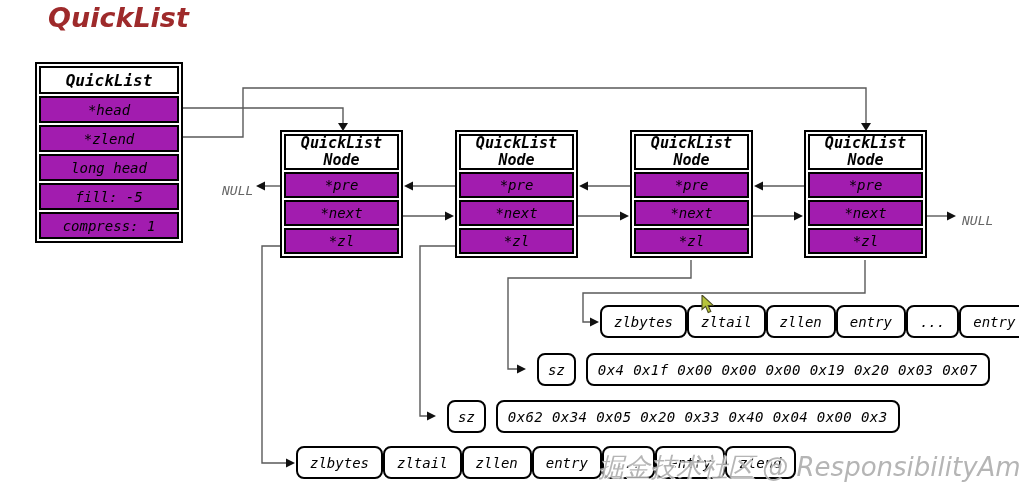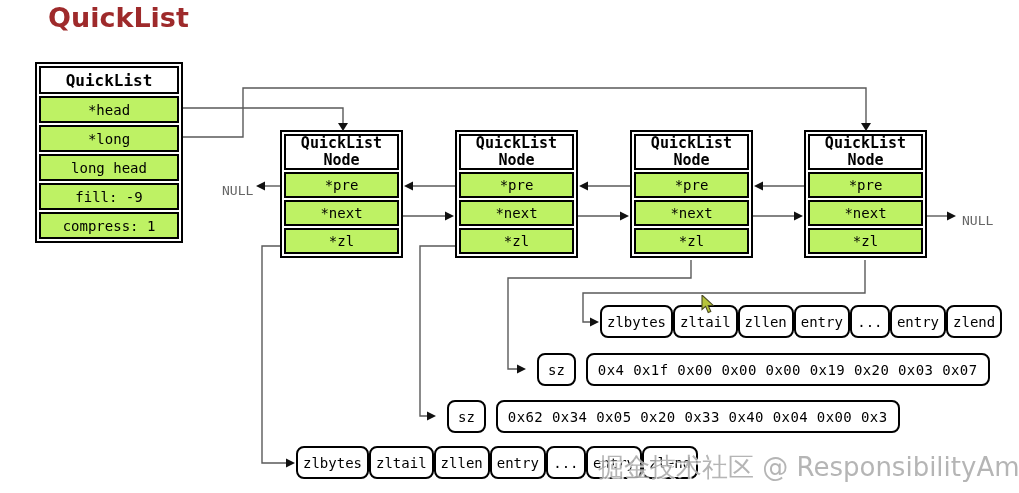--- a/index.html
+++ b/index.html
@@ -1,45 +1,45 @@
 <!DOCTYPE html>
 <html><head>
 <meta charset="utf-8">
 <style>
   * { margin:0; padding:0; box-sizing:border-box; }
   html,body { width:1019px; height:493px; overflow:hidden; background:#fff;
     font-family:"DejaVu Sans Mono","Liberation Mono",monospace; }
-  #canvas { position:relative; width:1019px; height:357px; background:#fff; }
+  #canvas { position:relative; width:1019px; height:357px; background:#fff;font-style:italic; }
 
   .page-title { position:absolute; left:48px; top:2px; font-family:"DejaVu Sans","Liberation Sans",sans-serif;
     font-weight:bold; font-size:27px; color:#9e2a2b; letter-spacing:0px; }
 
   
   .struct { position:absolute; border:2px solid #000; background:#fff; }
   .struct .hdr { margin:2px; border:2px solid #000; display:flex; flex-direction:column;
     align-items:center; justify-content:center; font-weight:bold; background:#fff; }
   .struct .row { margin:2px; border:2px solid #000; display:flex; align-items:center;
-    justify-content:center; background:#bef264; font-size:14px; white-space:pre; }
+    justify-content:center; background:#a21caf; font-size:14px; white-space:pre; }
 
   #qltable { left:35px; top:62px; width:148px; }
   #qltable .hdr { height:28px; font-size:16px; }
   #qltable .row { height:27px; }
 
   .node { width:123px; top:130px; }
   .node .hdr { height:36px; font-size:15px; line-height:17px; }
   .node .row { height:26px; font-size:14px; }
   #node0 { left:280px; } #node1 { left:455px; } #node2 { left:630px; } #node3 { left:804px; }
 
   .null-label { position:absolute; color:#666; font-size:13px;margin-top:7px; }
 
   
   .zl-row { position:absolute; display:flex; }
   .zl-cell { border:2px solid #000; border-radius:8px; background:#fff; height:33px;
     display:flex; align-items:center; justify-content:center; font-size:14px;
-    padding:0 5px; min-width:40px; white-space:pre; }
+    padding:0 12px; min-width:40px; white-space:pre; }
   .sz-cell { border:2px solid #000; border-radius:8px; background:#fff; height:33px;
     display:flex; align-items:center; justify-content:center; font-size:14px;
     padding:0 9px; white-space:pre;margin-left:10px; }
   .bytes-cell { padding:8px 10px; letter-spacing:0.4px; }
 
   #zl-top   { left:600px; top:305px; }
   #sz-row0  { left:527px; top:353px; }
   #sz-row1  { left:437px; top:400px; }
   #zl-bottom{ left:296px; top:446px; }
 
@@ -57,23 +57,23 @@
 </head>
 <body>
 
 <div id="canvas">
 
   <div class="page-title">QuickList</div>
 
   <div id="qltable" class="struct">
     <div class="hdr">QuickList</div>
     <div class="row">*head</div>
-    <div class="row">*long</div>
+    <div class="row">*zlend</div>
     <div class="row">long head</div>
-    <div class="row">fill: -9</div>
+    <div class="row">fill: -5</div>
     <div class="row">compress: 1</div>
   </div>
 
   <div id="node0" class="struct node">
     <div class="hdr">
       <span>QuickList</span>
       <span>Node</span>
     </div>
     <div class="row">*pre</div>
     <div class="row">*next</div>

